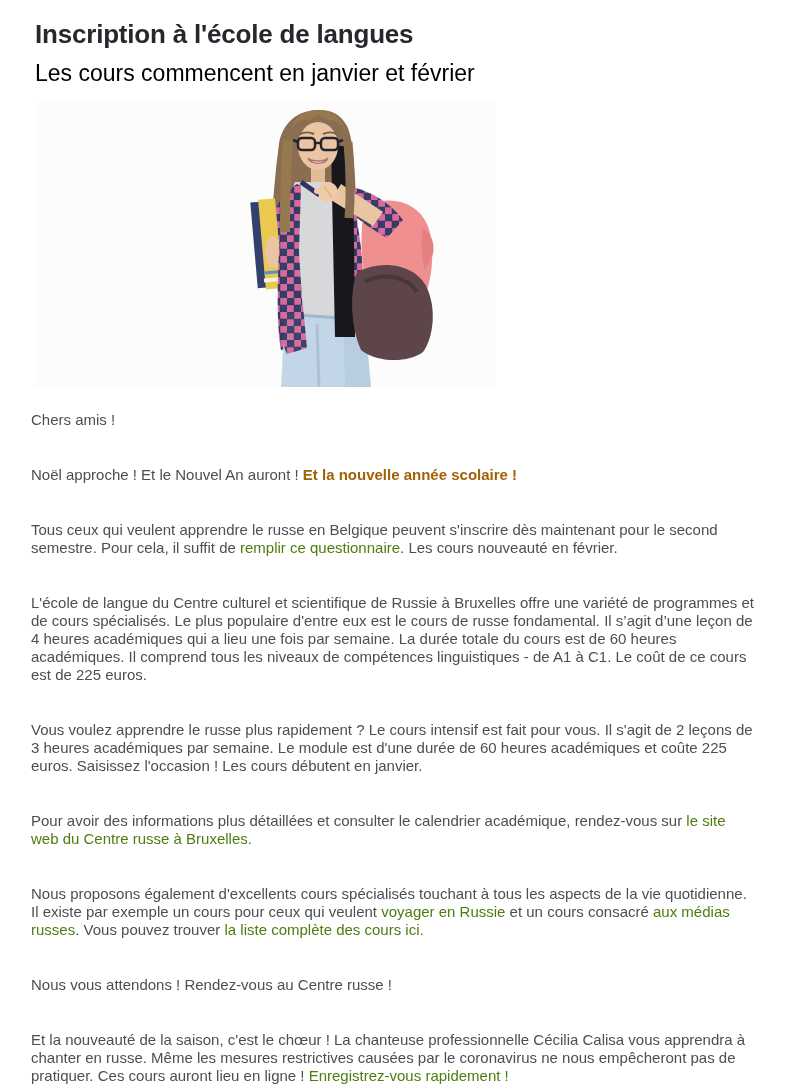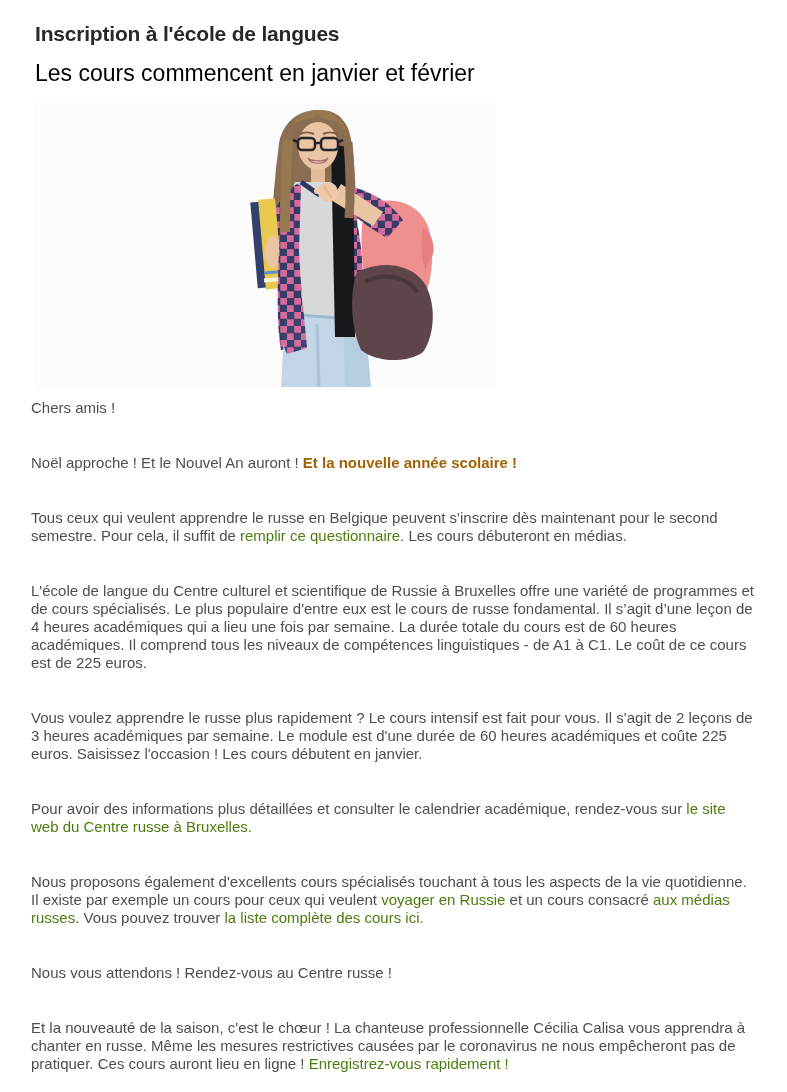--- a/index.html
+++ b/index.html
@@ -7,21 +7,21 @@
     width: 787px;
     min-height: 1092px;
     font-family: "Liberation Sans", "DejaVu Sans", sans-serif;
     color: #4c4f52;
     -webkit-font-smoothing: antialiased;
   }
   .page { padding: 0 31px 30px 31px; }
 
   h1.title {
     margin: 14px 4px 0 4px;
-    font-size: 21px;
+    font-size: 26px;
     line-height: 40px;
     font-weight: 700;
     letter-spacing: -0.2px;
     color: #25282c;
   }
   h2.subtitle {
     margin: 4px 4px 0 4px;
     font-size: 23px;
     line-height: 30px;
     font-weight: 400;
@@ -30,21 +30,21 @@
 
   .photo {
     width: 461px;
     height: 285px;
     margin: 14px 0 0 4px;
     background: #fcfcfc;
     overflow: hidden;
   }
   .photo svg { display: block; }
 
-  .body-text { margin-top: 12px; }
+  .body-text { margin-top: 24px; }
   .body-text p {
     margin: 0 0 37px 0;
     font-size: 15px;
     line-height: 18px;
     color: #4c4f52;
   }
   .body-text p:last-child { margin-bottom: 0; }
   .body-text b { font-weight: 700; color: #a16207; }
   a.link {
     color: #4d7c0f;
@@ -148,21 +148,21 @@
       <path d="M313,40 C315,64 316,92 314,116" stroke="#8b6e51" stroke-width="9" fill="none"></path>
     </svg>
   </div>
 
   <div class="body-text">
 
     <p><span>Chers amis !</span></p>
 
     <p><span>Noël approche ! Et le Nouvel An auront ! </span><b>Et la nouvelle année scolaire !</b></p>
 
-    <p><span>Tous ceux qui veulent apprendre le russe en Belgique peuvent s'inscrire dès maintenant pour le second semestre. Pour cela, il suffit de </span><a class="link">remplir ce questionnaire</a><span>. Les cours débuteront en médias.</span></p>
+    <p><span>Tous ceux qui veulent apprendre le russe en Belgique peuvent s'inscrire dès maintenant pour le second semestre. Pour cela, il suffit de </span><a class="link">remplir ce questionnaire</a><span>. Les cours nouveauté en février.</span></p>
 
     <p><span>L'école de langue du Centre culturel et scientifique de Russie à Bruxelles offre une variété de programmes et de cours spécialisés. Le plus populaire d'entre eux est le cours de russe fondamental. Il s’agit d’une leçon de 4 heures académiques qui a lieu une fois par semaine. La durée totale du cours est de 60 heures académiques. Il comprend tous les niveaux de compétences linguistiques - de A1 à C1. Le coût de ce cours est de 225 euros.</span></p>
 
     <p><span>Vous voulez apprendre le russe plus rapidement ? Le cours intensif est fait pour vous. Il s'agit de 2 leçons de 3 heures académiques par semaine. Le module est d'une durée de 60 heures académiques et coûte 225 euros. Saisissez l'occasion ! Les cours débutent en janvier.</span></p>
 
     <p><span>Pour avoir des informations plus détaillées et consulter le calendrier académique, rendez-vous sur </span><a class="link">le site web du Centre russe à Bruxelles.</a></p>
 
     <p><span>Nous proposons également d'excellents cours spécialisés touchant à tous les aspects de la vie quotidienne. Il existe par exemple un cours pour ceux qui veulent </span><a class="link">voyager en Russie</a><span> et un cours consacré </span><a class="link">aux médias russes</a><span>. Vous pouvez trouver </span><a class="link">la liste complète des cours ici.</a></p>
 
     <p><span>Nous vous attendons ! Rendez-vous au Centre russe !</span></p>

